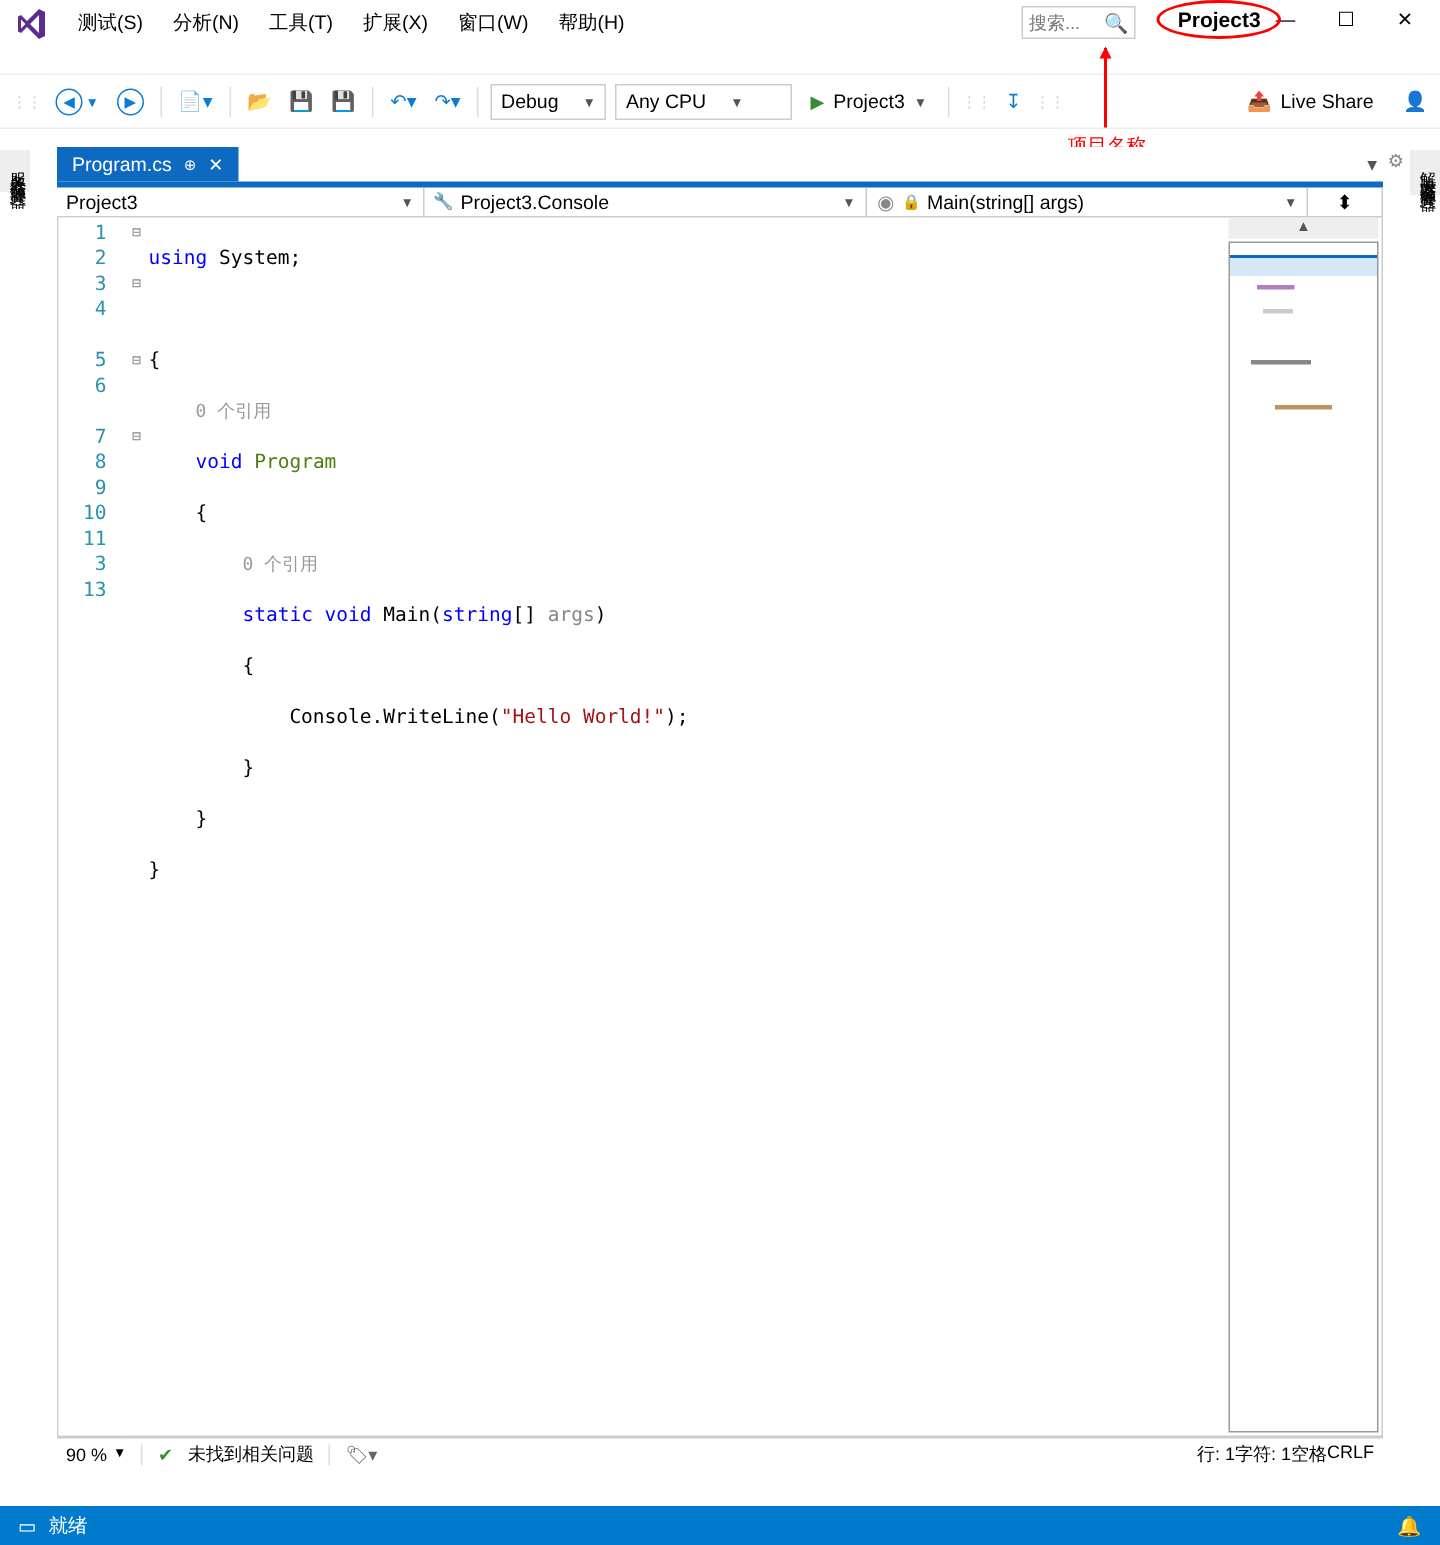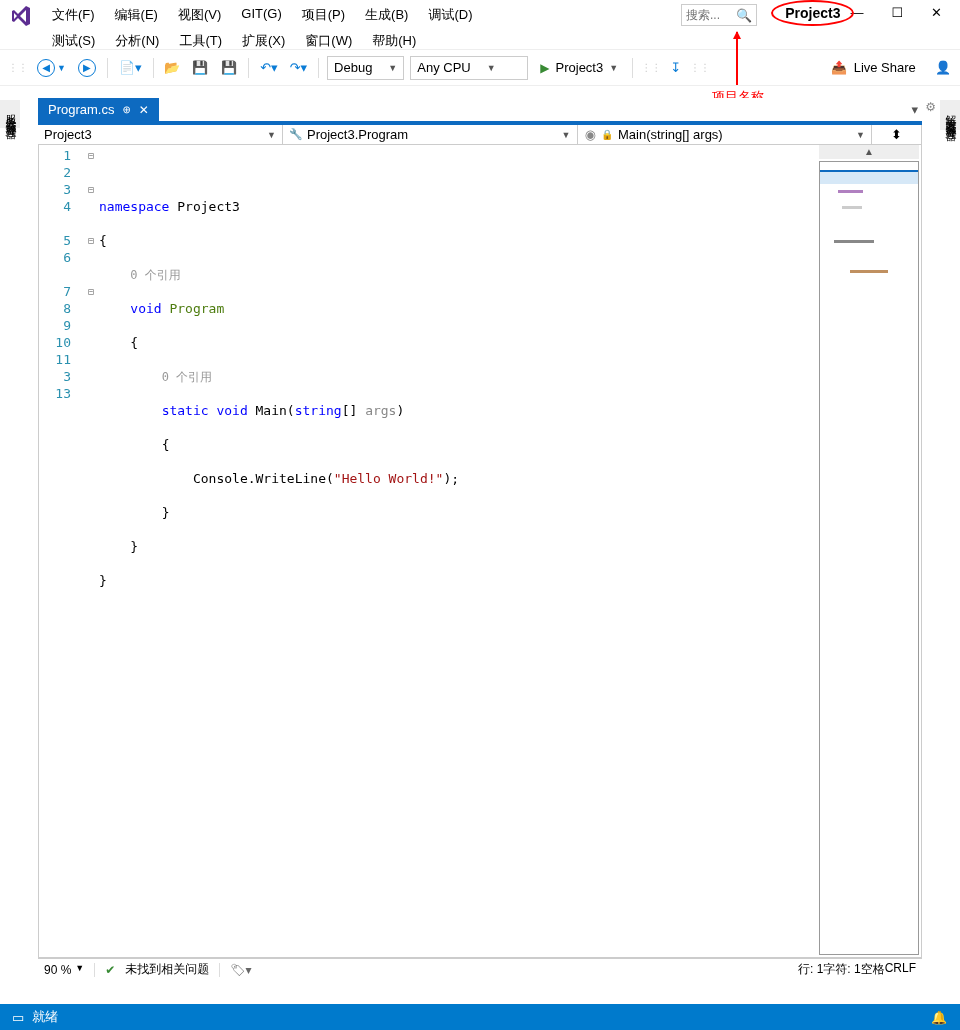--- a/index.html
+++ b/index.html
@@ -93,29 +93,20 @@
 <body>
 
 <div class="menubar">
   <div class="vs-logo">
     <svg width="24" height="24" viewBox="0 0 24 24">
         <path fill="#5c2d91" d="M18 2l4 2v16l-4 2-8-8-4 4-2-1V7l2-1 4 4 8-8zM6 9v6l3-3-3-3zm12 9V6l-6 6 6 6z"></path>
       </svg>
   </div>
   <div class="menu-rows">
     <div class="menu-row">
-      <span class="menu-item">文件(F)</span>
-      <span class="menu-item">编辑(E)</span>
-      <span class="menu-item">视图(V)</span>
-      <span class="menu-item">GIT(G)</span>
-      <span class="menu-item">项目(P)</span>
-      <span class="menu-item">生成(B)</span>
-      <span class="menu-item">调试(D)</span>
-    </div>
-    <div class="menu-row">
       <span class="menu-item">测试(S)</span>
       <span class="menu-item">分析(N)</span>
       <span class="menu-item">工具(T)</span>
       <span class="menu-item">扩展(X)</span>
       <span class="menu-item">窗口(W)</span>
       <span class="menu-item">帮助(H)</span>
     </div>
   </div>
   <div class="search-box">
     <input placeholder="搜索..." style="">
@@ -195,21 +186,21 @@
   </div>
   <div class="doc-tabs-border"></div>
 
   <div class="nav-combos">
     <div class="nav-combo" style="flex:0 0 245px">
       <span>Project3</span>
         <span class="caret">▼</span>
     </div>
     <div class="nav-combo">
       <span class="proj-icon">🔧</span>
-      <span>Project3.Program</span>
+      <span>Project3.Console</span>
         <span class="caret">▼</span>
     </div>
     <div class="nav-combo">
       <span class="cube-icon">◉</span>
       <span style="color:#888;font-size:10px">🔒</span>
       <span>Main(string[] args)</span>
         <span class="caret">▼</span>
     </div>
     <div class="nav-combo">
       <span>⬍</span>
@@ -239,22 +230,22 @@
         <div class="fold"></div>
         <div class="fold">⊟</div>
         <div class="fold"></div>
         <div class="fold"></div>
       <div class="fold">⊟</div>
         <div class="fold"></div>
         <div class="fold"></div>
         <div class="fold">⊟</div>
     </div>
     <div class="code-lines">
+<div class="cl"><span class="kw">using</span><span> System;</span></div>
 <div class="cl"></div>
-<div class="cl"><span class="kw">namespace</span><span> Project3</span></div>
 <div class="cl"><span>{</span></div>
 <div class="cl">    <span class="lens">0 个引用</span></div>
 <div class="cl">    <span class="kw">void </span><span class="type">Program</span></div>
 <div class="cl">    <span>{</span></div>
 <div class="cl">        <span class="lens">0 个引用</span></div>
 <div class="cl">        <span class="kw">static void </span><span>Main</span><span>(</span><span class="kw">string</span><span>[] </span><span class="param">args</span><span>)</span></div>
 <div class="cl">        <span>{</span></div>
 <div class="cl">            <span>Console</span><span>.WriteLine(</span><span class="str">"Hello World!"</span><span>);</span></div>
 <div class="cl">        <span>}</span></div>
 <div class="cl">    <span>}</span></div>

